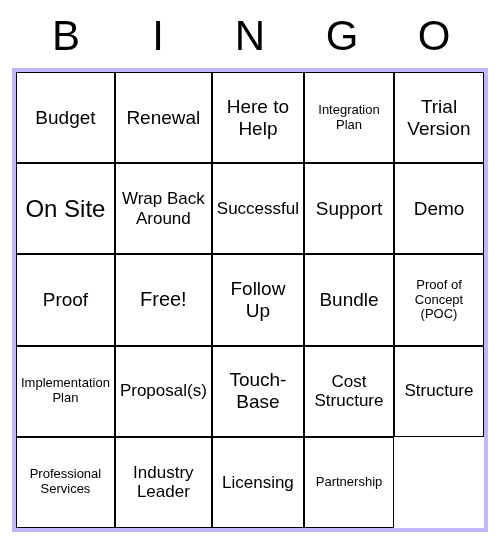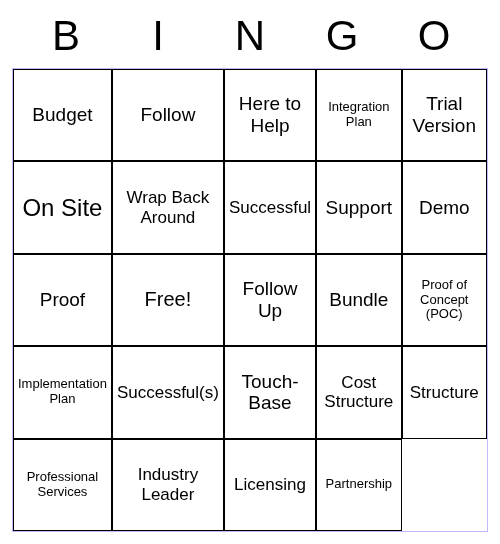--- a/index.html
+++ b/index.html
@@ -21,21 +21,21 @@
       font-size: 42px;
       font-weight: 400;
       color: #000;
       width: 95px;
       text-align: center;
     }
     .grid {
       display: grid;
       grid-template-columns: repeat(5, 1fr);
       grid-template-rows: repeat(5, 1fr);
-      border: 1px solid #c4b5fd;
+      border: 4px solid #c4b5fd;
       flex: 1;
     }
     .cell {
       border: 1px solid #000;
       display: flex;
       align-items: center;
       justify-content: center;
       text-align: center;
       padding: 4px;
       font-size: 19px;
@@ -53,36 +53,36 @@
 <div class="header">
   <div class="header-letter">B</div>
   <div class="header-letter">I</div>
   <div class="header-letter">N</div>
   <div class="header-letter">G</div>
   <div class="header-letter">O</div>
 </div>
 
 <div class="grid">
   <div class="cell">Budget</div>
-  <div class="cell">Follow</div>
+  <div class="cell">Renewal</div>
   <div class="cell">Here to Help</div>
   <div class="cell small">Integration Plan</div>
   <div class="cell">Trial Version</div>
   <div class="cell large">On Site</div>
   <div class="cell medium">Wrap Back Around</div>
   <div class="cell medium">Successful</div>
   <div class="cell">Support</div>
   <div class="cell">Demo</div>
   <div class="cell">Proof</div>
   <div class="cell free">Free!</div>
   <div class="cell">Follow Up</div>
   <div class="cell">Bundle</div>
   <div class="cell small">Proof of Concept (POC)</div>
   <div class="cell small">Implementation Plan</div>
-  <div class="cell medium">Successful(s)</div>
+  <div class="cell medium">Proposal(s)</div>
   <div class="cell">Touch-Base</div>
   <div class="cell medium">Cost Structure</div>
   <div class="cell medium">Structure</div>
   <div class="cell small">Professional Services</div>
   <div class="cell medium">Industry Leader</div>
   <div class="cell medium">Licensing</div>
   <div class="cell small">Partnership</div>
 </div>
 
 </body></html>

